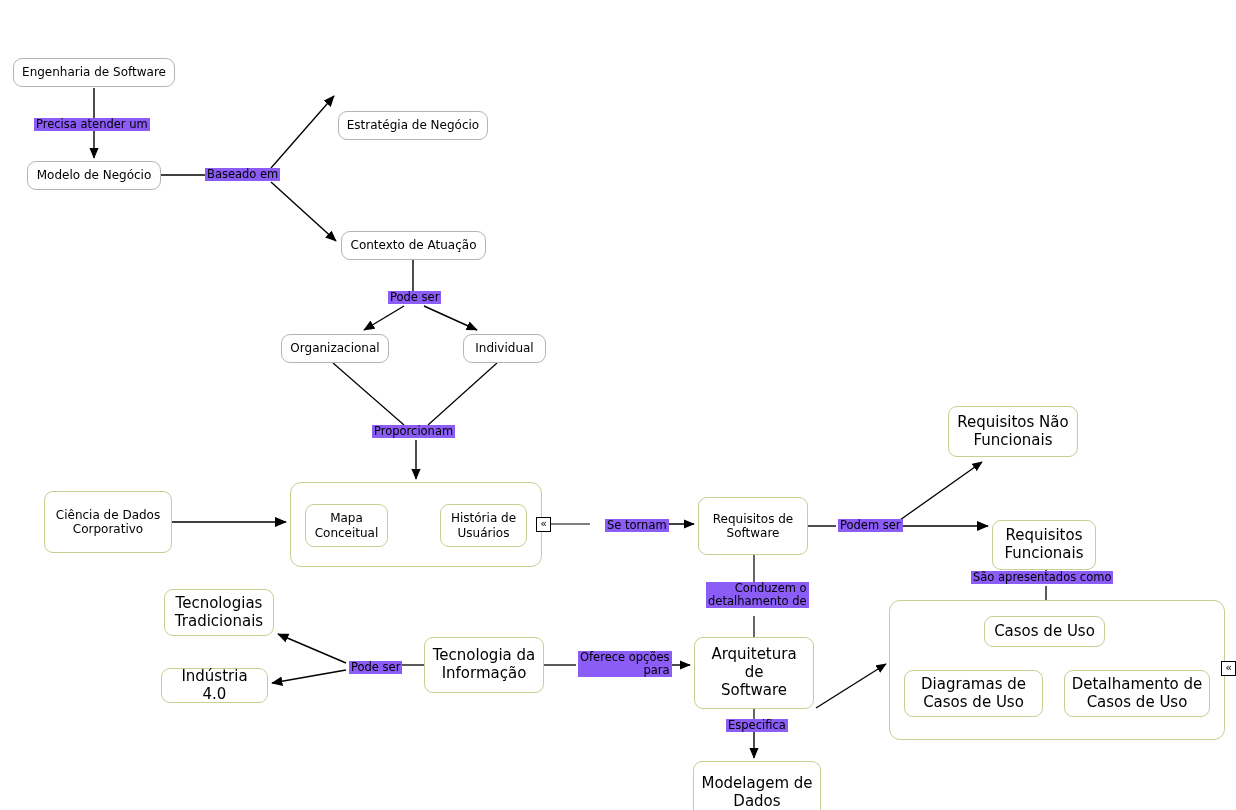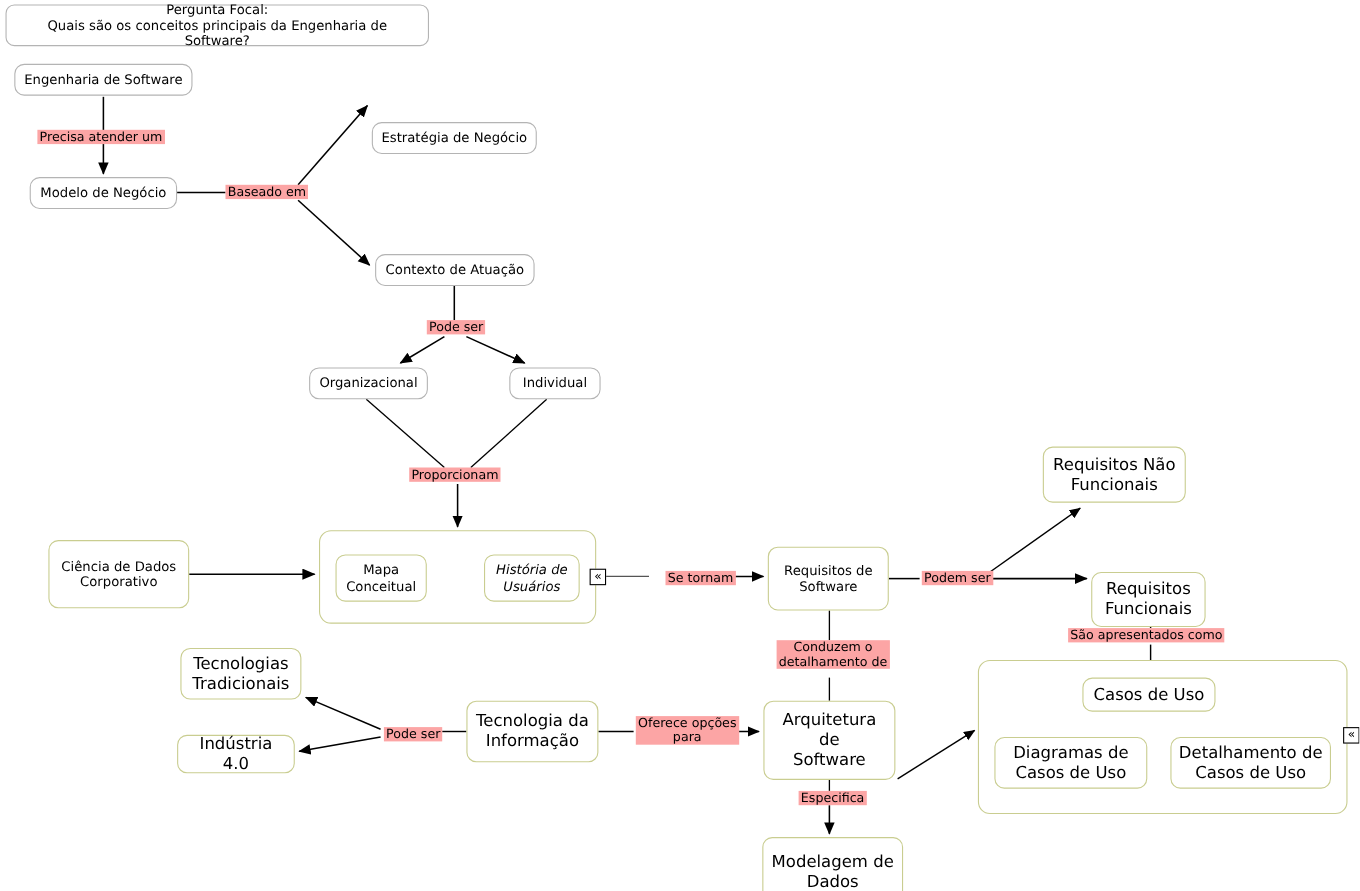--- a/index.html
+++ b/index.html
@@ -50,23 +50,23 @@
   .group-box {
     position: absolute;
     box-sizing: border-box;
     background: #ffffff;
     border: 1.6px solid #c9cd90;
     border-radius: 11px;
     z-index: 2;
   }
   .edge-label {
     position: absolute;
-    background: #fca5a5;
+    background: #8b5cf6;
     color: #000000;
-    text-align: center;
+    text-align: right;
     line-height: 1.15;
     white-space: pre-line;
     padding: 0 2px;
     z-index: 4;
   }
   .handle {
     position: absolute;
     box-sizing: border-box;
     width: 15px;
     height: 15px;
@@ -137,39 +137,35 @@
 
     <line x1="544" y1="665" x2="576" y2="665" stroke="#000" stroke-width="1.3"></line>
     <line x1="660" y1="665" x2="690" y2="665" stroke="#000" stroke-width="1.4" marker-end="url(#arrowhead)"></line>
 
     <line x1="754" y1="693" x2="754" y2="719" stroke="#000" stroke-width="1.2"></line>
     <line x1="754" y1="732" x2="754" y2="758" stroke="#000" stroke-width="1.4" marker-end="url(#arrowhead)"></line>
 
     <line x1="816" y1="708" x2="886" y2="664" stroke="#000" stroke-width="1.3" marker-end="url(#arrowhead)"></line>
   </svg>
 
-  <div class="node grey" style="left:5px; top:4px; width:385px; height:38px; border-radius:8px; font-size:12px; flex-direction:column;">
-    <span>Pergunta Focal:</span>
-    <span>Quais são os conceitos principais da Engenharia de Software?</span>
-  </div>
 
   <div class="group-box" style="left: 290px; top: 482px; width: 252px; height: 85px;"></div>
   <div class="group-box" style="left: 889px; top: 600px; width: 336px; height: 140px;"></div>
 
   <div class="node grey" style="left: 13px; top: 58px; width: 162px; height: 29px; font-size: 12px;"><span>Engenharia de Software</span></div>
   <div class="node grey" style="left: 27px; top: 161px; width: 134px; height: 29px; font-size: 12px;"><span>Modelo de Negócio</span></div>
   <div class="node grey" style="left: 338px; top: 87px; width: 150px; height: 29px; font-size: 12px; margin-top: 24px;"><span>Estratégia de Negócio</span></div>
   <div class="node grey" style="left: 341px; top: 231px; width: 145px; height: 29px; font-size: 12px;"><span>Contexto de Atuação</span></div>
   <div class="node grey" style="left: 281px; top: 334px; width: 108px; height: 29px; font-size: 12px;"><span>Organizacional</span></div>
   <div class="node grey" style="left: 463px; top: 334px; width: 83px; height: 29px; font-size: 12px;"><span>Individual</span></div>
   <div class="node olive" style="left: 44px; top: 491px; width: 128px; height: 62px; font-size: 12px;"><span>Ciência de Dados
 Corporativo</span></div>
   <div class="node olive" style="left: 305px; top: 504px; width: 83px; height: 43px; font-size: 12px;"><span>Mapa
 Conceitual</span></div>
-  <div class="node olive" style="left: 440px; top: 504px; width: 87px; height: 43px; font-size: 12px; font-style: italic;"><span>História de
+  <div class="node olive" style="left: 440px; top: 504px; width: 87px; height: 43px; font-size: 12px;"><span>História de
 Usuários</span></div>
   <div class="node olive" style="left: 698px; top: 497px; width: 110px; height: 58px; font-size: 12px;"><span>Requisitos de
 Software</span></div>
   <div class="node olive" style="left: 948px; top: 406px; width: 130px; height: 51px; font-size: 15px;"><span>Requisitos Não
 Funcionais</span></div>
   <div class="node olive" style="left: 992px; top: 500px; width: 104px; height: 50px; font-size: 15px; margin-top: 20px;"><span>Requisitos
 Funcionais</span></div>
   <div class="node olive" style="left: 164px; top: 589px; width: 110px; height: 47px; font-size: 15px;"><span>Tecnologias
 Tradicionais</span></div>
   <div class="node olive" style="left: 161px; top: 668px; width: 107px; height: 35px; font-size: 15px;"><span>Indústria 4.0</span></div>

